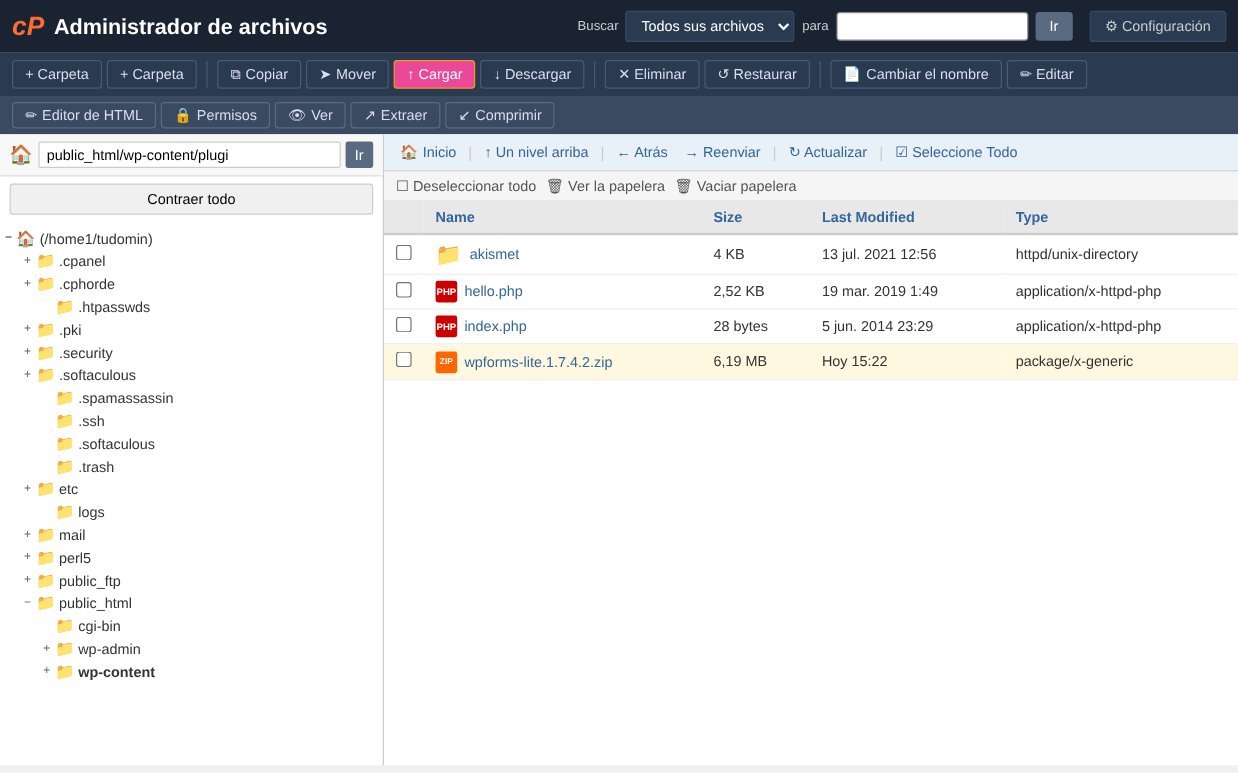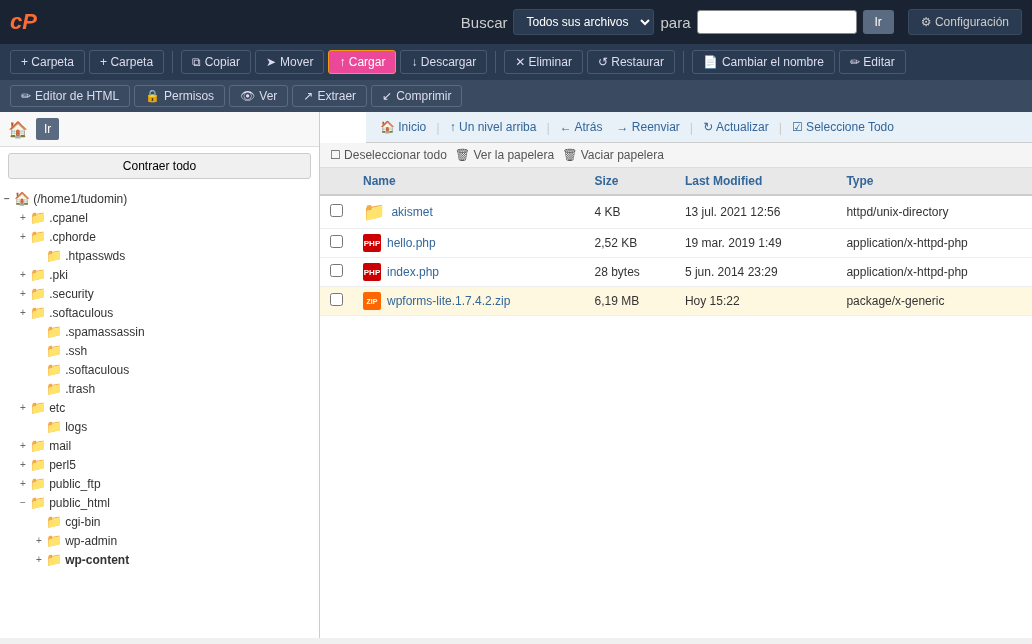--- a/index.html
+++ b/index.html
@@ -30,21 +30,21 @@
       font-style: italic;
     }
     .topbar-search {
       display: flex;
       align-items: center;
       gap: 6px;
       margin-left: auto;
     }
     .topbar-search label {
       color: #ccc;
-      font-size: 15px;
+      font-size: 11px;
     }
     .topbar-search select {
       background: #2a3a50;
       border: 1px solid #3a4a60;
       color: #fff;
       padding: 4px 8px;
       border-radius: 3px;
       font-size: 12px;
     }
     .topbar-search input {
@@ -209,21 +209,20 @@
 
     
     .action-bar {
       background: #e8f0f8;
       border-bottom: 1px solid #ccc;
       padding: 6px 10px;
       display: flex;
       align-items: center;
       gap: 6px;
       flex-wrap: wrap;
-      margin-left: 46px;
     }
     .action-btn {
       background: none;
       border: none;
       color: #336699;
       cursor: pointer;
       font-size: 12px;
       display: flex;
       align-items: center;
       gap: 3px;
@@ -304,20 +303,21 @@
       font-weight: bold;
     }
     .file-link { color: #336699; cursor: pointer; }
   </style>
 </head>
 <body>
 
 <div class="topbar">
   <div class="topbar-brand">
     <span class="cp-logo">cP</span>
+    <span>Administrador de archivos</span>
   </div>
   <div class="topbar-search">
     <label>Buscar</label>
     <select>
       <option>Todos sus archivos</option>
     </select>
     <label>para</label>
     <input type="text" style="">
     <button class="btn-ir">Ir</button>
     <button class="topbar-config">⚙ Configuración</button>
@@ -370,20 +370,21 @@
     <span>↙</span>
     <span>Comprimir</span>
   </button>
 </div>
 
 <div class="main-layout">
 
   <div class="sidebar">
     <div class="sidebar-path">
       <span class="home-icon">🏠</span>
+      <input type="text" value="public_html/wp-content/plugi" style="">
       <button class="go-btn">Ir</button>
     </div>
     <button class="collapse-btn">Contraer todo</button>
     <div class="tree" id="file-tree">
 
     <div class="tree-item root-item">
           <span class="toggle">−</span>
           <span class="folder-icon">🏠</span>
           <span class="label" style="font-weight:normal">(/home1/tudomin)</span>
         </div>

